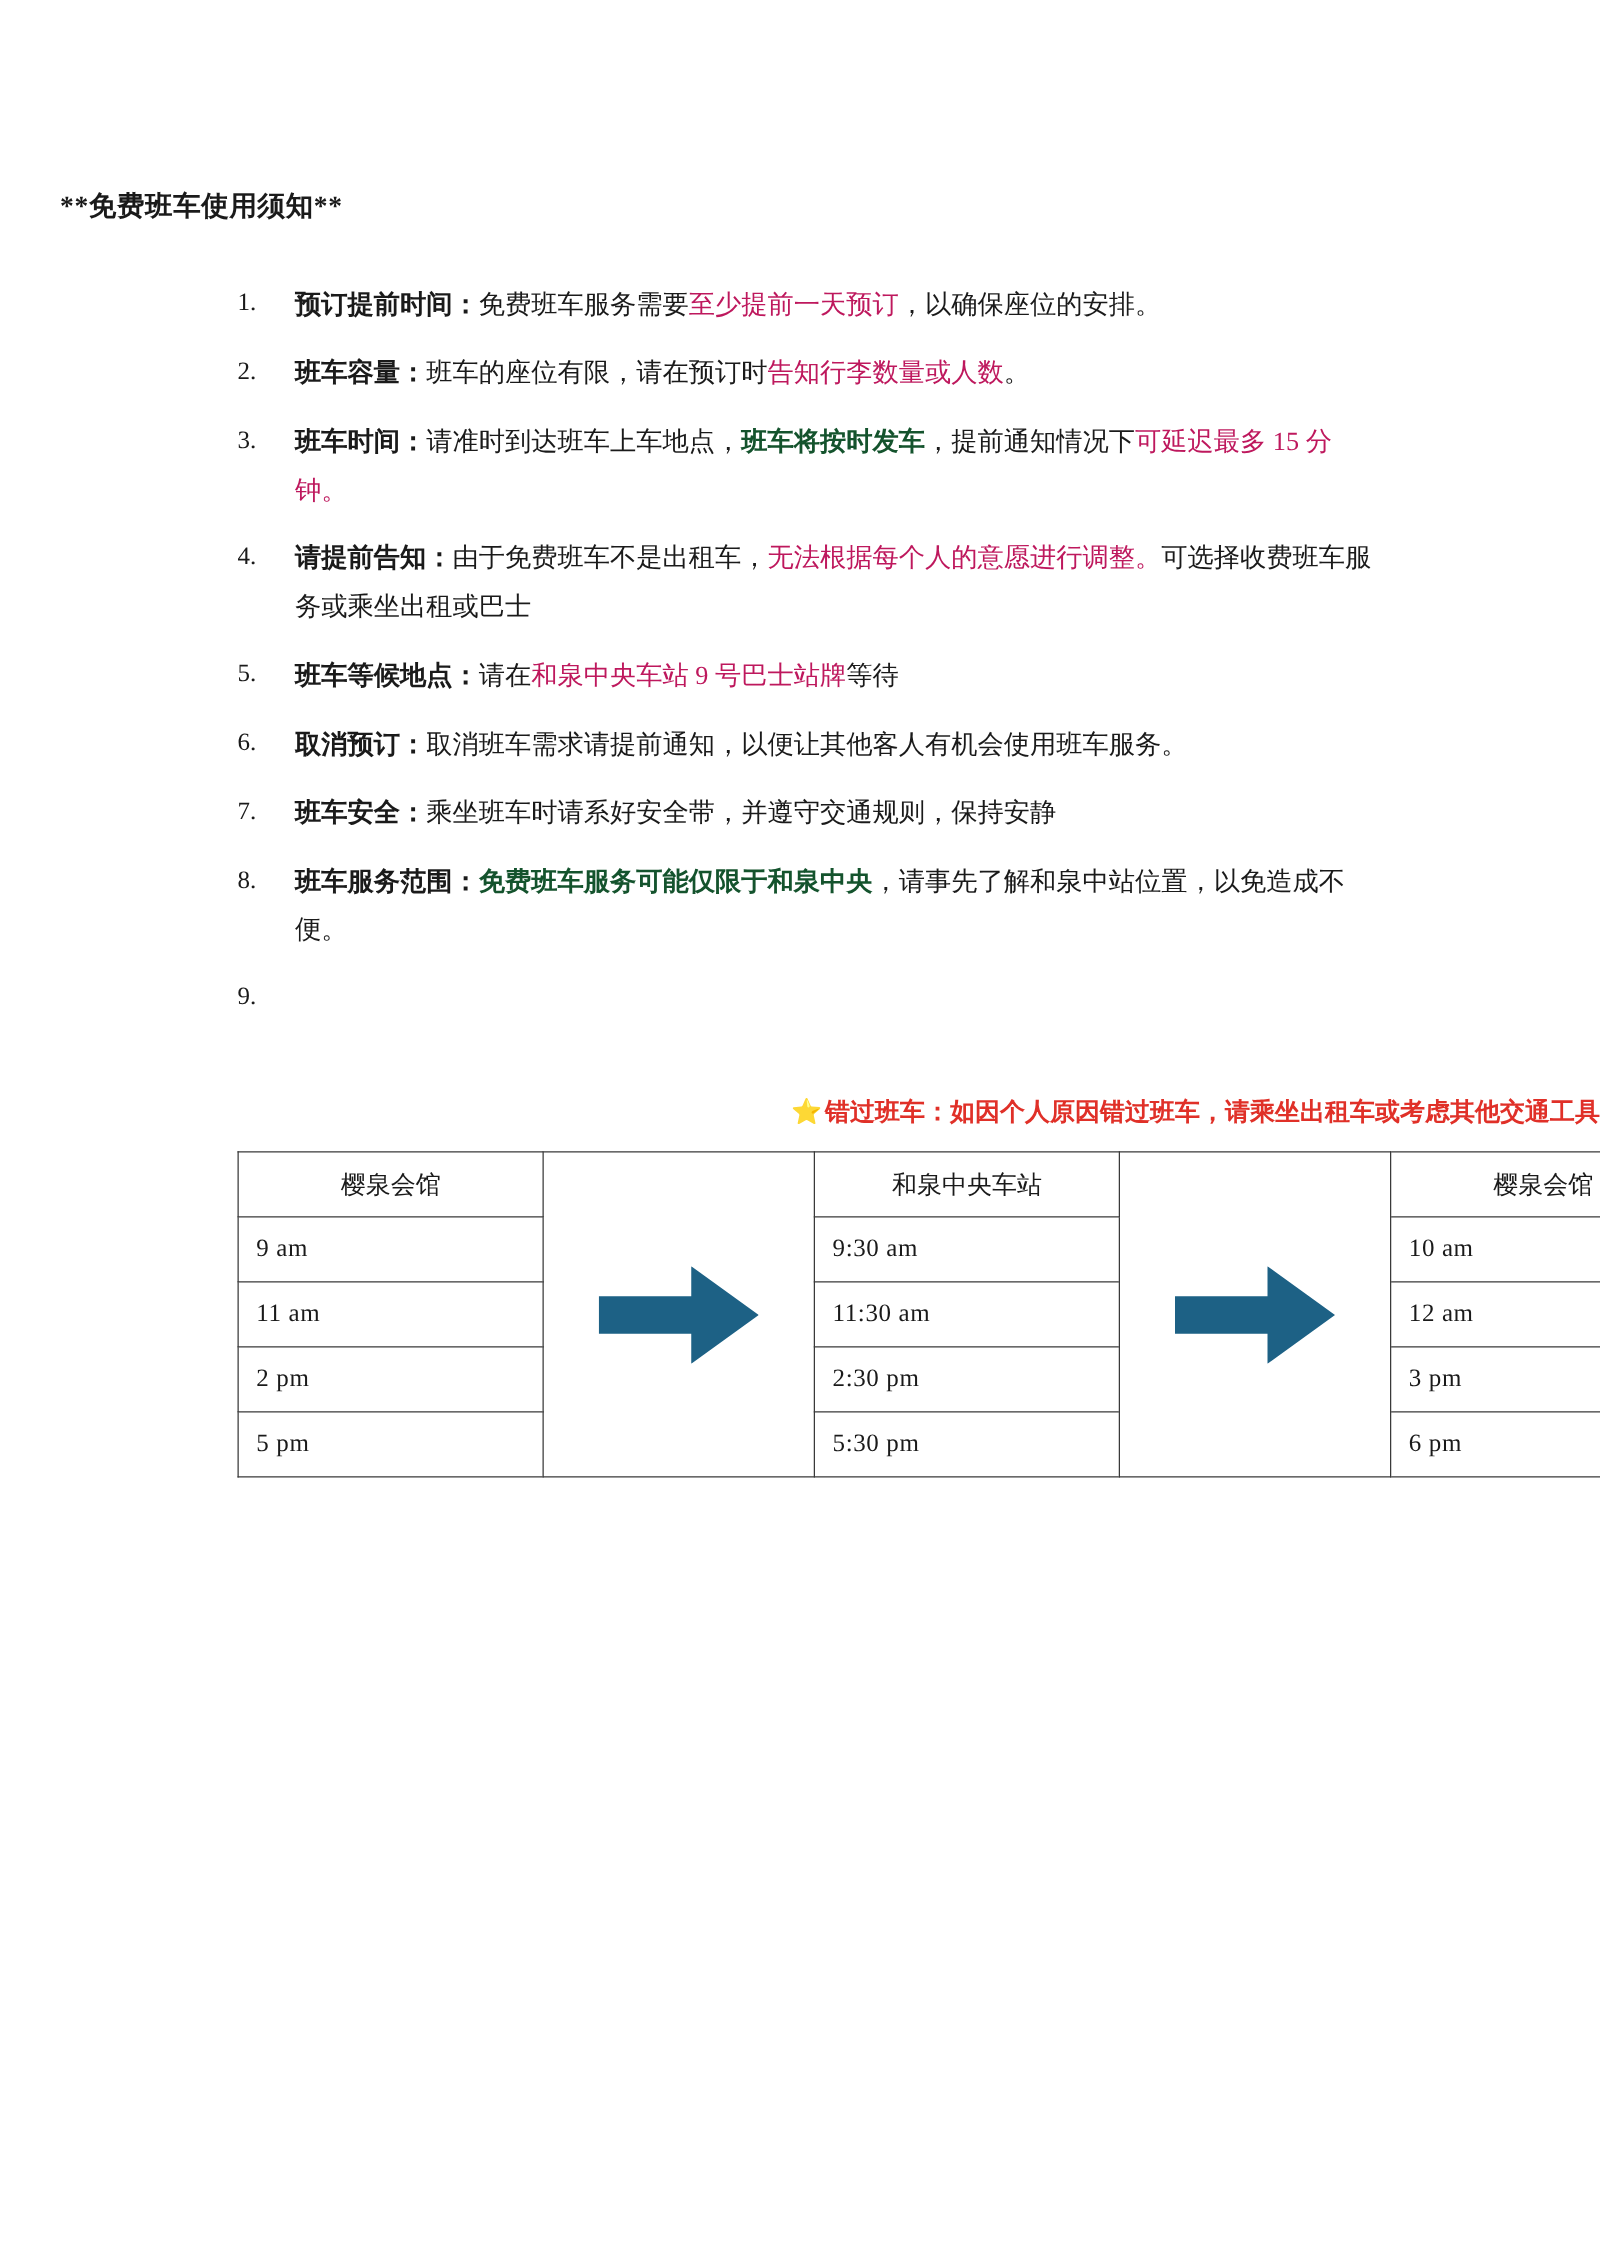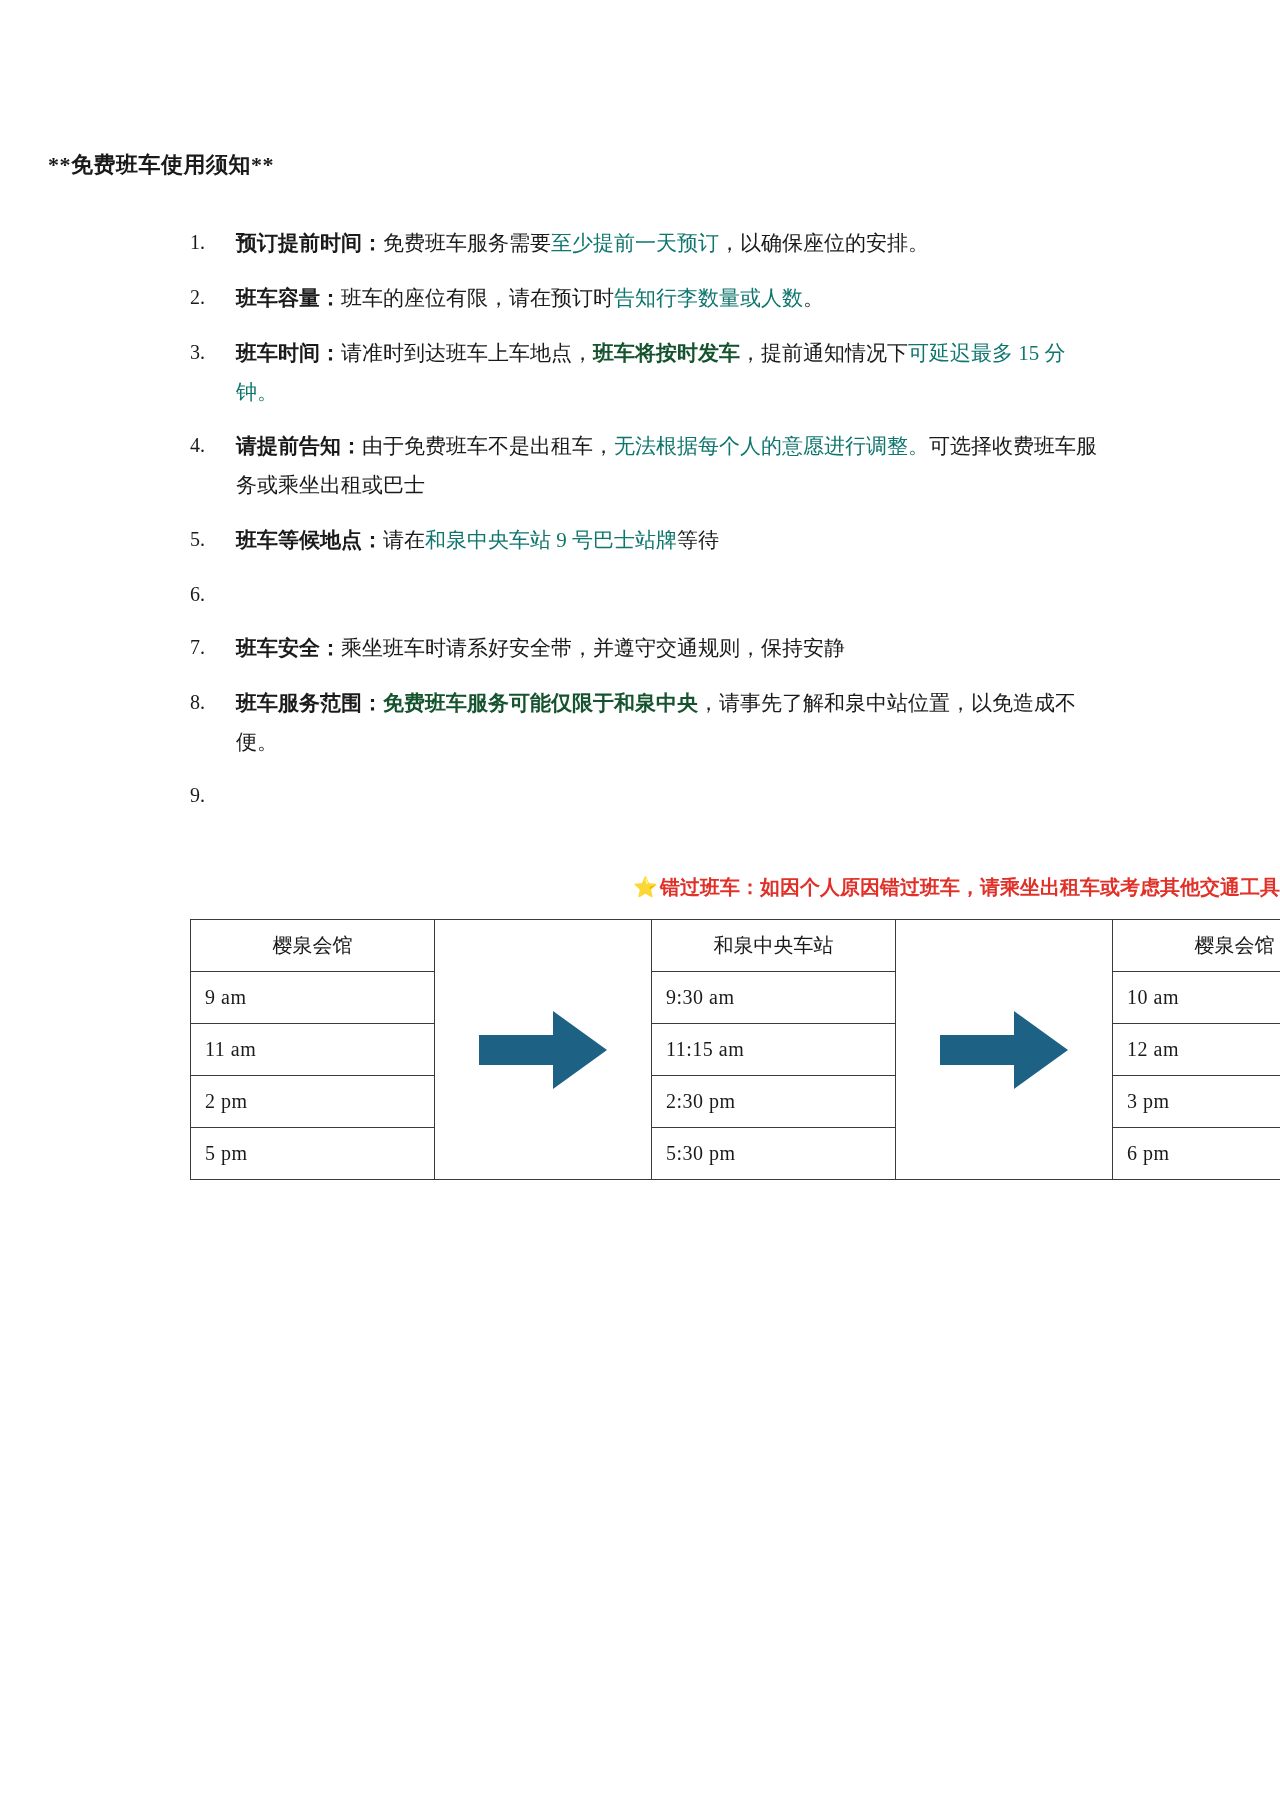--- a/index.html
+++ b/index.html
@@ -49,21 +49,21 @@
     font-size: 20px;
     color: #1a1a1a;
   }
   .li-body {
     flex: 1 1 auto;
   }
   .lbl {
     font-weight: bold;
   }
   .red {
-    color: #0f766e;
+    color: #be185d;
   }
   .red-bold {
     color: #14532d;
     font-weight: bold;
   }
   .miss-line {
     margin-top: 60px;
     padding-left: 230px;
     font-size: 20px;
     font-weight: bold;
@@ -140,20 +140,21 @@
       <li>
         <span class="li-num">4.</span>
         <span class="li-body"><span class="lbl">请提前告知：</span><span>由于免费班车不是出租车，</span><span class="red">无法根据每个人的意愿进行调整。</span><span>可选择收费班车服务或乘坐出租或巴士</span></span>
       </li>
       <li>
         <span class="li-num">5.</span>
         <span class="li-body"><span class="lbl">班车等候地点：</span><span>请在</span><span class="red">和泉中央车站 9 号巴士站牌</span><span>等待</span></span>
       </li>
       <li>
         <span class="li-num">6.</span>
+        <span class="li-body"><span class="lbl">取消预订：</span><span>取消班车需求请提前通知，以便让其他客人有机会使用班车服务。</span></span>
       </li>
       <li>
         <span class="li-num">7.</span>
         <span class="li-body"><span class="lbl">班车安全：</span><span>乘坐班车时请系好安全带，并遵守交通规则，保持安静</span></span>
       </li>
       <li>
         <span class="li-num">8.</span>
         <span class="li-body"><span class="lbl">班车服务范围：</span><span class="red-bold">免费班车服务可能仅限于和泉中央</span><span>，请事先了解和泉中站位置，以免造成不便。</span></span>
       </li>
       <li>
@@ -186,21 +187,21 @@
           </td>
           <td class="col-head" style="width: 215px;">樱泉会馆</td>
         </tr>
         <tr>
           <td class="time-cell">9 am</td>
           <td class="time-cell">9:30 am</td>
           <td class="time-cell">10 am</td>
         </tr>
         <tr>
           <td class="time-cell">11 am</td>
-          <td class="time-cell">11:15 am</td>
+          <td class="time-cell">11:30 am</td>
           <td class="time-cell">12 am</td>
         </tr>
         <tr>
           <td class="time-cell">2 pm</td>
           <td class="time-cell">2:30 pm</td>
           <td class="time-cell">3 pm</td>
         </tr>
         <tr>
           <td class="time-cell">5 pm</td>
           <td class="time-cell">5:30 pm</td>

